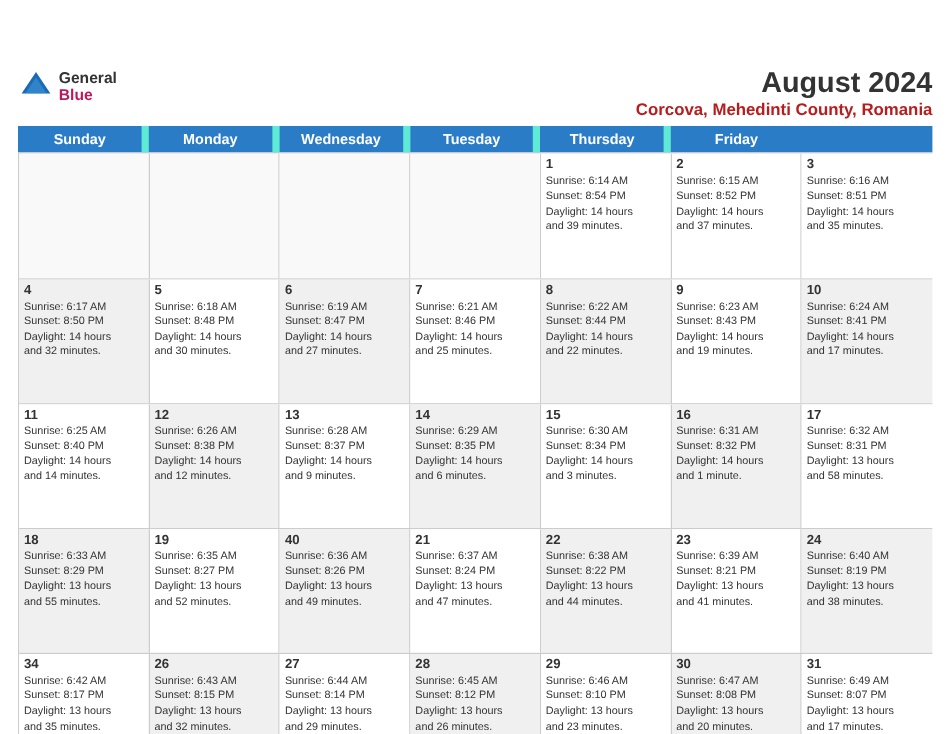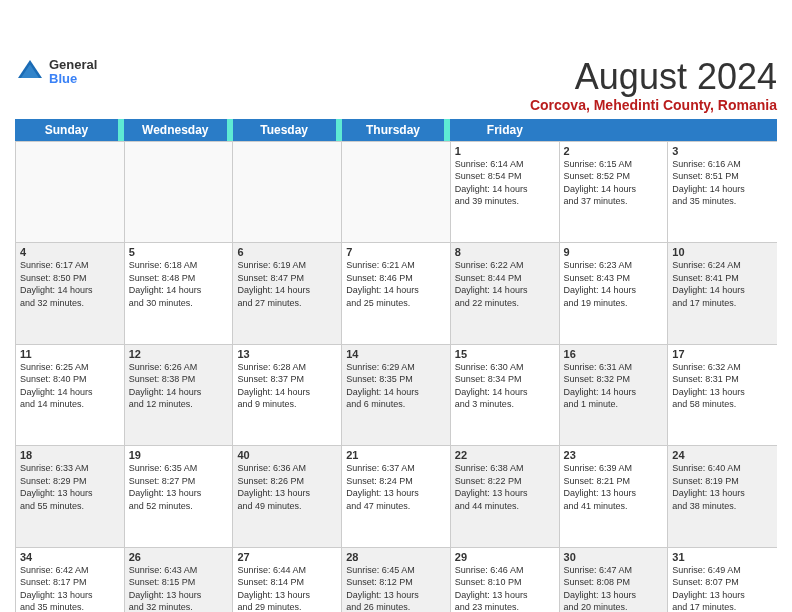--- a/index.html
+++ b/index.html
@@ -35,32 +35,32 @@
       line-height: 1.1;
     }
     .logo-general {
       font-size: 13px;
       font-weight: bold;
       color: #333;
     }
     .logo-blue {
       font-size: 13px;
       font-weight: bold;
-      color: #3b82f6;
+      color: #be185d;
     }
     .logo-icon {
       width: 30px;
       height: 30px;
     }
     .title-section {
       text-align: right;
     }
     .main-title {
-      font-size: 36px;
-      font-weight: normal;
+      font-size: 24px;
+      font-weight: bold;
       color: #333;
       line-height: 1.1;
     }
     .subtitle {
       font-size: 14px;
       color: #b91c1c;
       font-weight: bold;
     }
     .calendar {
       flex: 1;
@@ -141,20 +141,21 @@
       </div>
     </div>
     <div class="title-section">
       <div class="main-title">August 2024</div>
       <div class="subtitle">Corcova, Mehedinti County, Romania</div>
     </div>
   </div>
   <div class="calendar">
     <div class="calendar-header">
     <div class="calendar-header-cell">Sunday</div>
+        <div class="calendar-header-cell">Monday</div>
         <div class="calendar-header-cell">Wednesday</div>
         <div class="calendar-header-cell">Tuesday</div>
         <div class="calendar-header-cell">Thursday</div>
         <div class="calendar-header-cell">Friday</div>
       </div>
     <div class="calendar-body">
     <div class="calendar-row">
           <div class="calendar-cell empty"></div>
           <div class="calendar-cell empty"></div>
           <div class="calendar-cell empty"></div>

